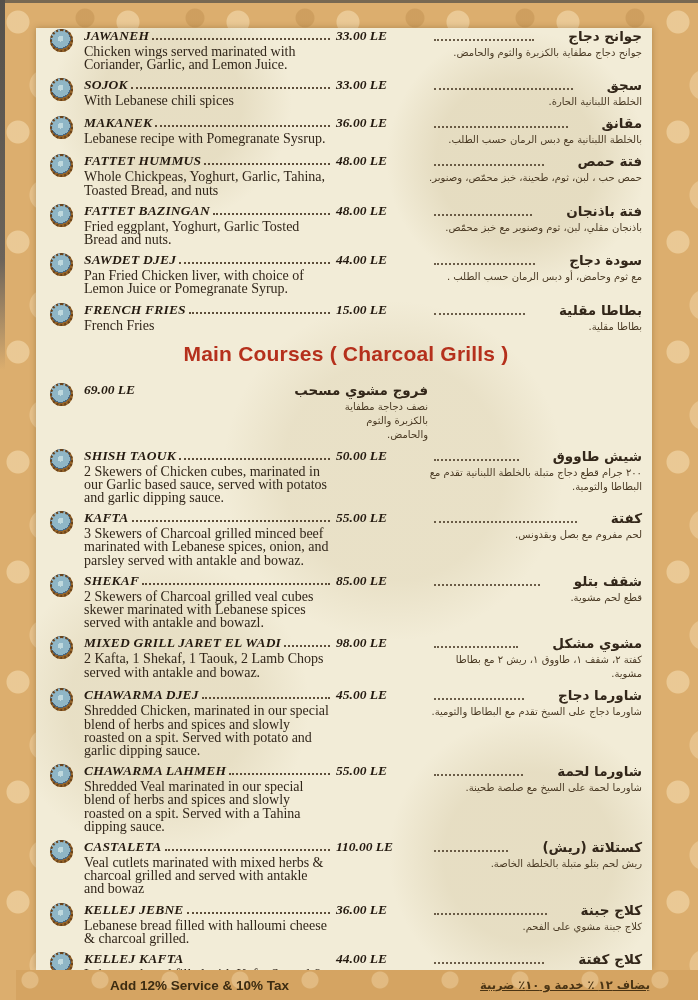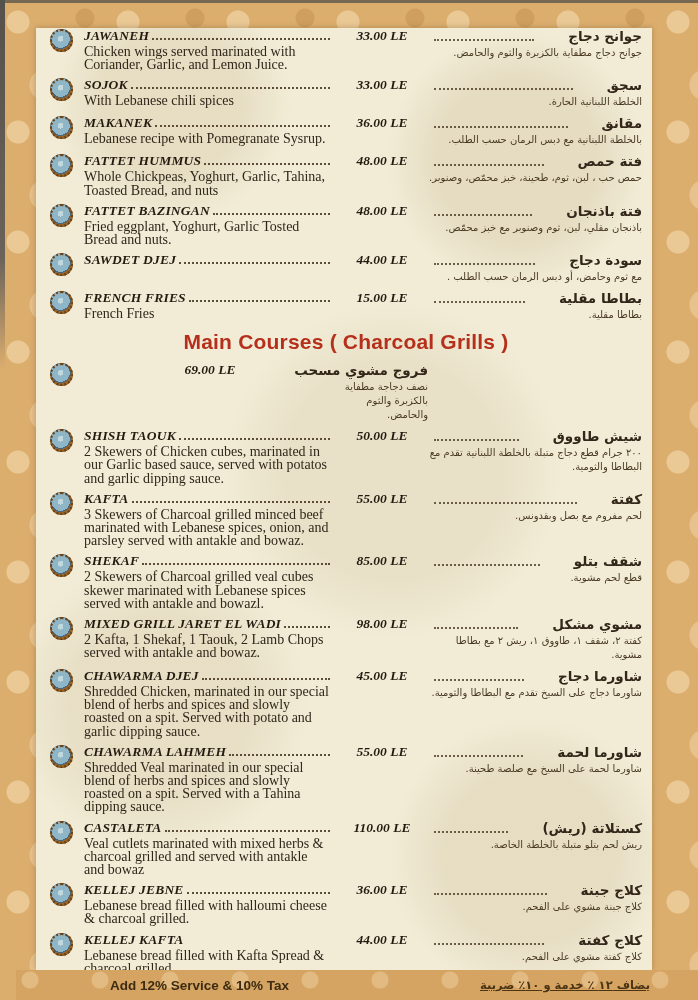--- a/index.html
+++ b/index.html
@@ -45,29 +45,29 @@
     font-style:italic;font-weight:600;font-size:13.5px;line-height:15px;
     color:#241a10;letter-spacing:.2px;white-space:nowrap;
   }
   .lead{flex:1;border-bottom:2px dotted #43321f;margin:0 6px 3px 3px;opacity:.85;}
   .desc{
     font-size:14px;line-height:13.2px;color:#31261a;
     margin-top:2px;padding-right:6px;
   }
   .c-price{
     font-style:italic;font-weight:600;font-size:13.5px;line-height:15px;
-    color:#241a10;white-space:nowrap;text-align:center;
+    color:#241a10;white-space:nowrap;
   }
   .c-ar{direction:rtl;font-family:"DejaVu Sans",sans-serif;}
   .line-ar{display:flex;align-items:flex-end;gap:30px;}
   .ar-name{font-weight:700;font-size:13.5px;line-height:16px;color:#33271a;white-space:nowrap;}
   .lead-ar{flex:1;border-bottom:2px dotted #4a3a26;margin:0 4px 3px 6px;opacity:.8;}
   .ar-desc{font-size:10px;line-height:14px;color:#4a3a24;margin-top:2px;}
   
-  .heading{text-align:center;margin:8px 0 9px 0;}
+  .heading{text-align:center;margin:8px 0 17px 0;}
   .heading-en{
     font-family:"Liberation Sans",sans-serif;font-weight:700;font-size:21px;
     line-height:23px;color:#b5301c;letter-spacing:.2px;
   }
   .heading-ar{
     font-family:"DejaVu Sans",sans-serif;font-weight:700;font-size:15.5px;
     line-height:21px;color:#2f2413;direction:rtl;
   }
   
   .footer-band{
@@ -192,20 +192,21 @@
         </div>
         <div class="item">
           <div>
             <span class="badge"></span>
           </div>
           <div>
             <div class="line">
               <span class="name">SAWDET DJEJ</span>
               <span class="lead"></span>
             </div>
+            <div class="desc">Pan Fried Chicken liver, with choice of Lemon Juice or Pomegranate Syrup.</div>
           </div>
           <div class="c-price">44.00 LE</div>
           <div class="c-ar">
             <div class="line-ar">
               <span class="ar-name">سودة دجاج</span>
               <span class="lead-ar"></span>
             </div>
             <div class="ar-desc">مع ثوم وحامض، أو دبس الرمان حسب الطلب .</div>
           </div>
         </div>

